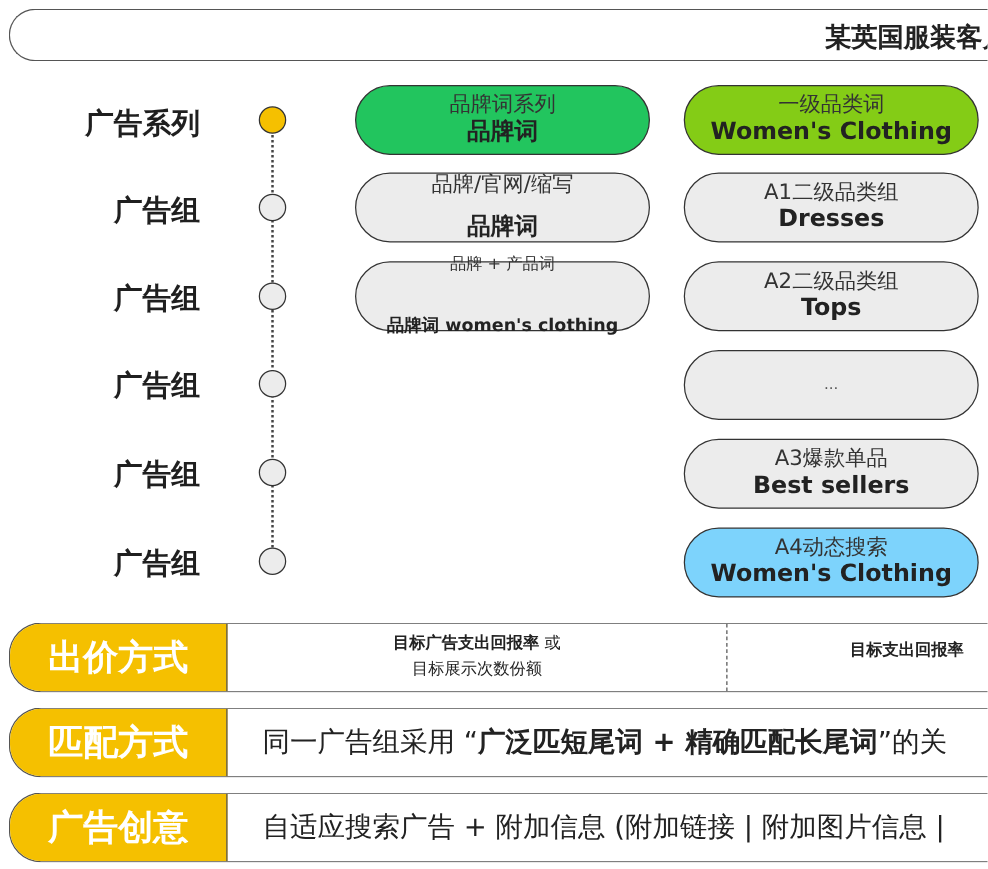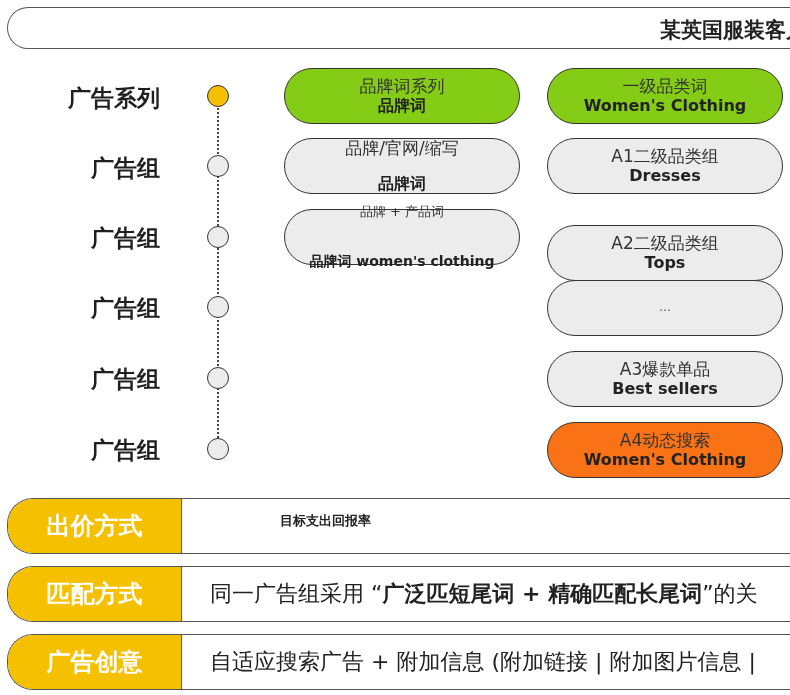--- a/index.html
+++ b/index.html
@@ -30,37 +30,37 @@
   .dotted-line {
     position: absolute; left: 217px; top: 108px; height: 342px;
     border-left: 2px dotted #444;
   }
 
   .pill {
     position: absolute; height: 56px; border: 1.6px solid #333; border-radius: 28px;
     background: #ececec; display: flex; flex-direction: column; align-items: center; justify-content: center;
     text-align: center; line-height: 1.15;
   }
-  .pill.yellow { background: #84cc16; }
+  .pill.yellow { background: #22c55e; }
   .pill.cream { background: #84cc16; }
-  .pill.cream2 { background: #f97316; }
+  .pill.cream2 { background: #7dd3fc; }
   .pill .top { font-size: 17px; color: #333; white-space: nowrap; }
-  .pill .bottom { font-size: 16px; font-weight: bold; color: #222; white-space: nowrap; }
+  .pill .bottom { font-size: 19px; font-weight: bold; color: #222; white-space: nowrap; }
   .pill .top.small { font-size: 13px; }
   .pill .bottom.small { font-size: 14px; margin-top: 33px; }
   .pill .ellipsis { font-size: 12px; color: #555; }
 
   .row-box {
     position: absolute; left: 7px; width: 800px; height: 56px;
     border: 1.8px solid #555; border-right: none; border-radius: 26px 0 0 26px; overflow: hidden;
     display: flex; background: #fff;
   }
   .row-label {
     width: 174px; height: 100%; background: #f5c000; color: #fff;
-    font-weight: bold; font-size: 24px; display: flex; align-items: center; justify-content: center;
+    font-weight: bold; font-size: 28px; display: flex; align-items: center; justify-content: center;
     border-right: 1.8px solid #555; flex-shrink: 0;
   }
   .row-content {
     flex: 1; display: flex; align-items: center; font-size: 22px; color: #222; white-space: nowrap; padding-left: 28px;
   }
   .row-content b { font-weight: bold; }
 
   .bid-content { flex: 1; display: flex; height: 100%; }
   .bid-cell {
     width: 400px; display: flex; flex-direction: column; align-items: center; justify-content: center;
@@ -106,39 +106,43 @@
 </div>
 
 <div class="pill cream" style="left:547px; top:68px; width:236px;">
   <span class="top">一级品类词</span>
   <span class="bottom">Women's Clothing</span>
 </div>
 <div class="pill" style="left:547px; top:138px; width:236px;">
   <span class="top">A1二级品类组</span>
   <span class="bottom">Dresses</span>
 </div>
-<div class="pill" style="left:547px; top:225px; width:236px;align-items:center;">
+<div class="pill" style="left:547px; top:209px; width:236px;align-items:center;">
   <span class="top">A2二级品类组</span>
   <span class="bottom">Tops</span>
 </div>
 <div class="pill" style="left:547px; top:280px; width:236px;">
   <span class="ellipsis">...</span>
 </div>
 <div class="pill" style="left:547px; top:351px; width:236px;">
   <span class="top">A3爆款单品</span>
   <span class="bottom">Best sellers</span>
 </div>
 <div class="pill cream2" style="left:547px; top:422px; width:236px;">
   <span class="top">A4动态搜索</span>
   <span class="bottom">Women's Clothing</span>
 </div>
 
 <div class="row-box" style="top:498px;">
   <div class="row-label">出价方式</div>
   <div class="bid-content">
+    <div class="bid-cell first">
+      <span><b>目标广告支出回报率</b><span> 或</span></span>
+      <span>目标展示次数份额</span>
+    </div>
     <div class="bid-cell second">
       <b>目标支出回报率</b>
     </div>
   </div>
 </div>
 
 <div class="row-box" style="top:566px;">
   <div class="row-label">匹配方式</div>
   <div class="row-content">
     <span>同一广告组采用 “</span>

